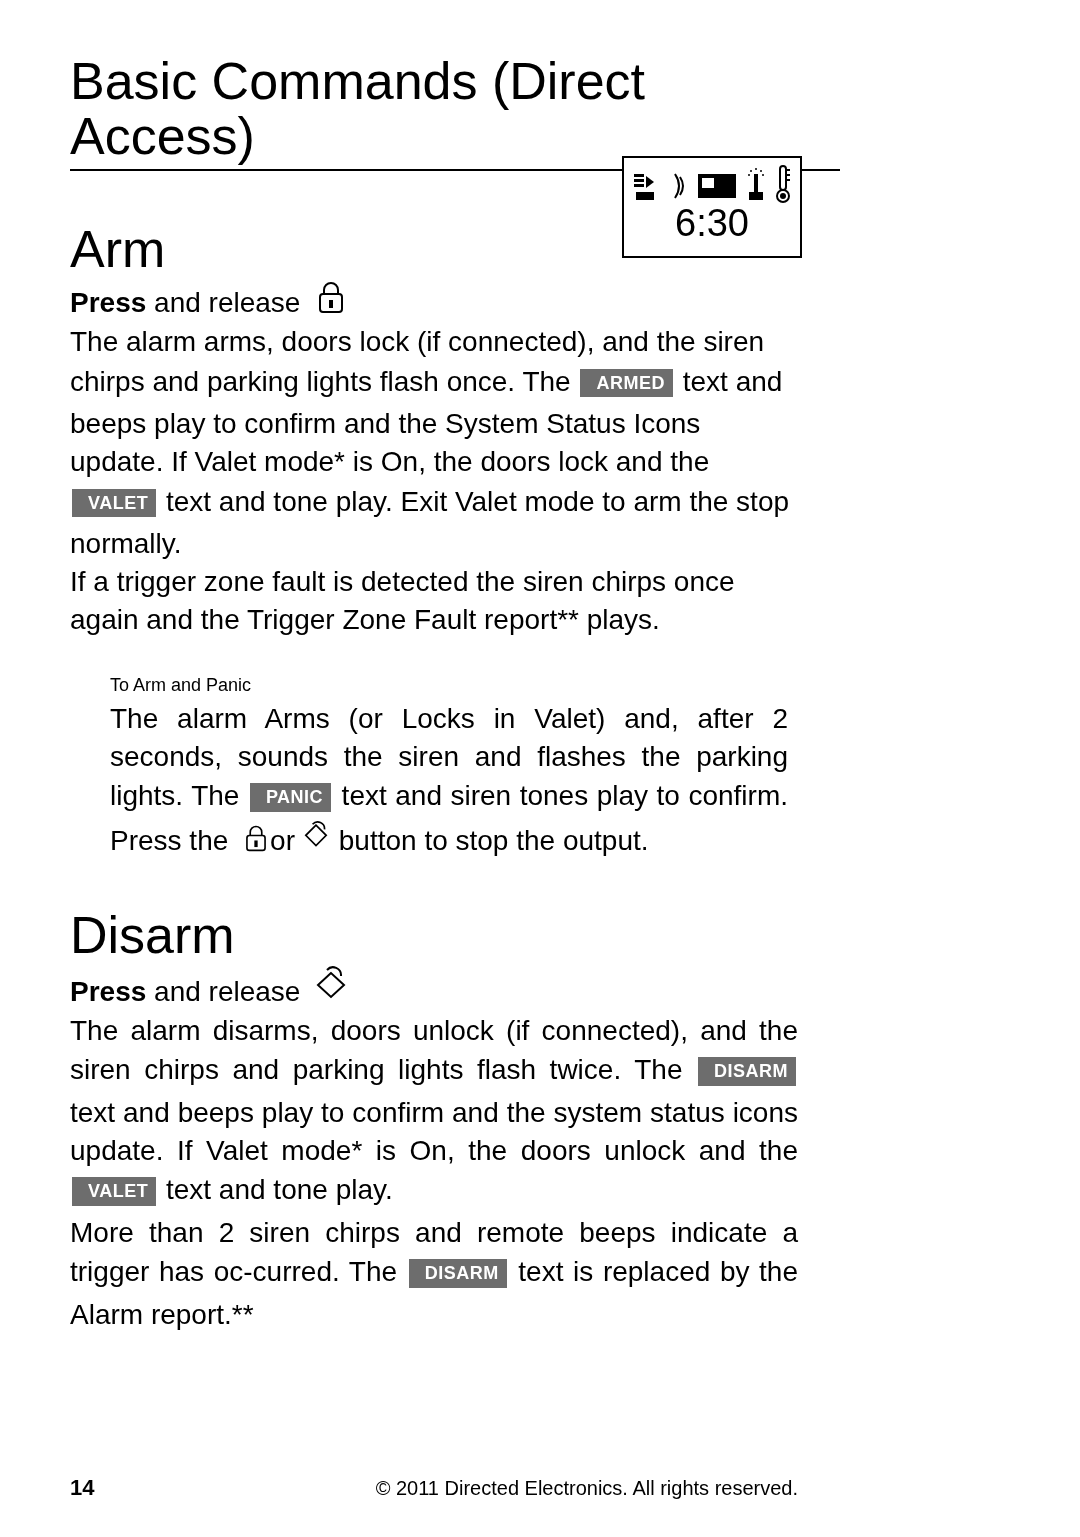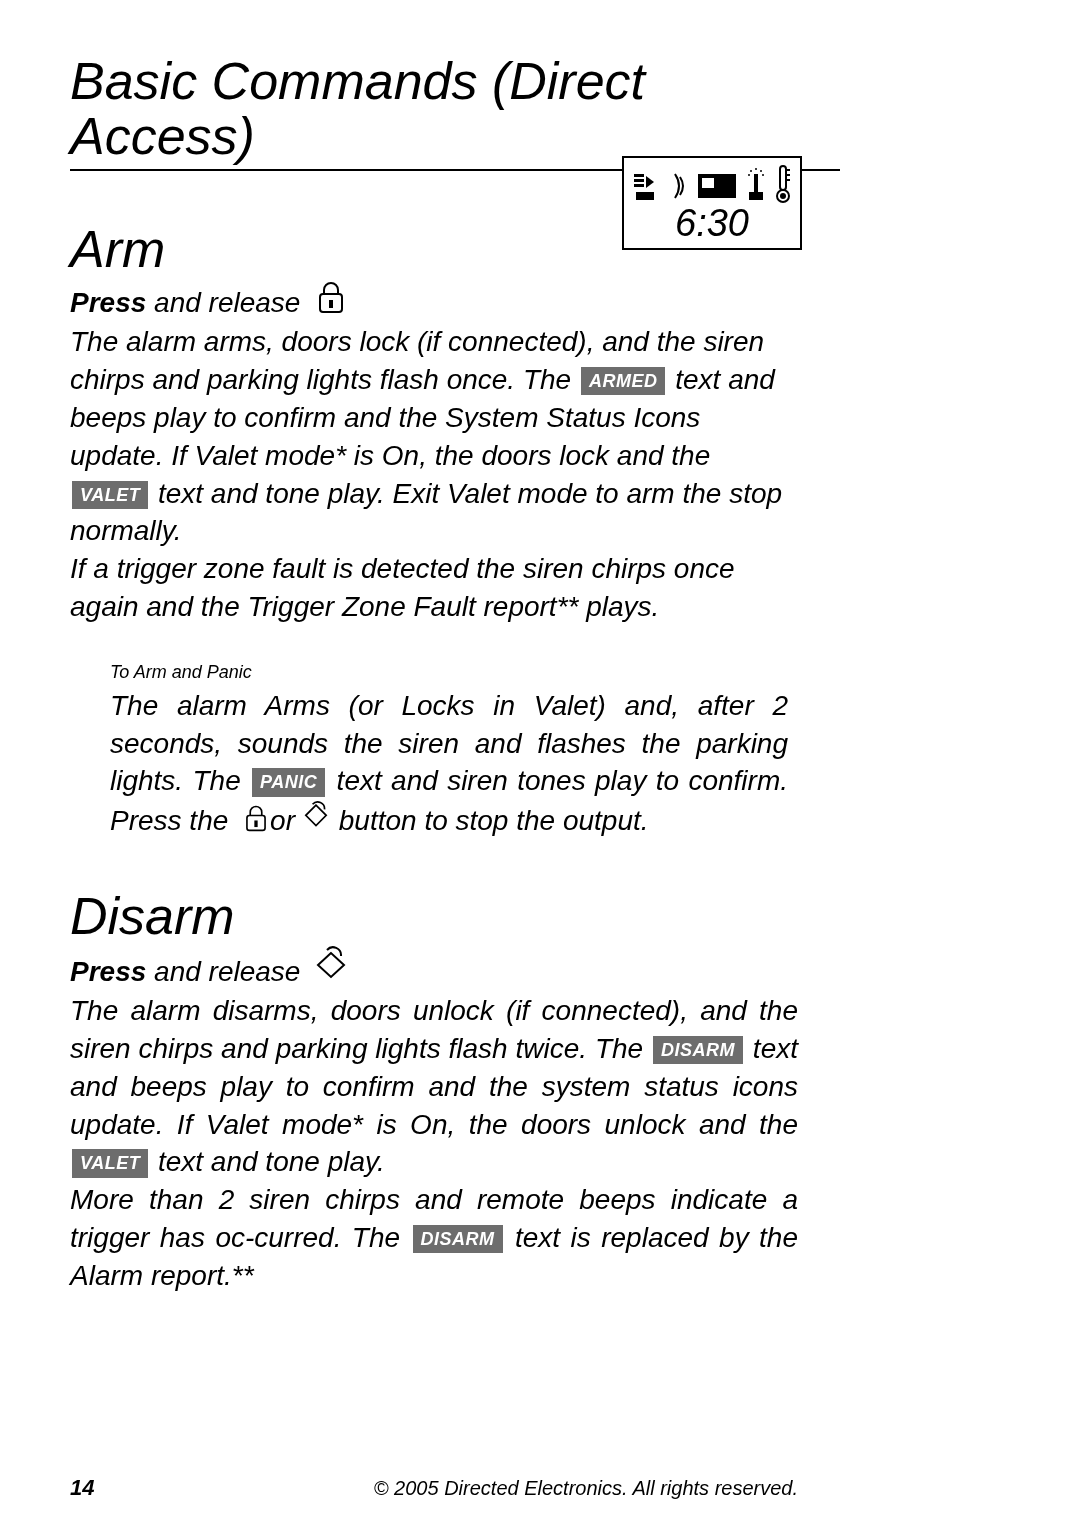--- a/index.html
+++ b/index.html
@@ -11,21 +11,20 @@
     background: #fff;
     font-family: "Futura", "Trebuchet MS", Arial, sans-serif;
     color: #000;
   }
   .page {
     box-sizing: border-box;
     width: 868px;
     height: 1537px;
     padding: 54px 70px 40px 70px;
     position: relative;
-    font-style: italic;
   }
   .title-wrap {
     border-bottom: 2px solid #000;
     padding-bottom: 2px;
     margin-bottom: 50px;
     width: 770px;
   }
   h1 {
     font-family: "Futura Condensed", "Arial Narrow", Arial, sans-serif;
     font-weight: 400;
@@ -55,24 +54,24 @@
     font-weight: 300;
   }
   .block { margin-top: 36px; }
   .badge {
     display: inline-block;
     background: #6d6d6d;
     color: #fff;
     font-family: Arial, Helvetica, sans-serif;
     font-weight: 700;
     font-size: 18px;
-    padding: 2px 8px 2px 8px;
+    padding: 2px 8px 2px 16px;
     letter-spacing: 0.5px;
     vertical-align: 2px;
-    margin: 0 2px;
+    margin: 8px 2px;
   }
   .lock-icon, .unlock-icon {
     display: inline-block;
     vertical-align: -4px;
     margin-left: 6px;
   }
   .indent {
     margin-left: 40px;
     margin-right: 10px;
   }
@@ -97,21 +96,21 @@
     align-items: flex-end;
     justify-content: space-between;
     height: 42px;
     padding: 0 2px;
   }
   .remote-time {
     font-family: Arial, Helvetica, sans-serif;
     font-size: 38px;
     text-align: center;
     line-height: 1.05;
-    padding-bottom: 4px;
+    padding-bottom: 12px;
   }
   .footer {
     position: absolute;
     bottom: 36px;
     left: 70px;
     right: 70px;
     display: flex;
     justify-content: space-between;
     align-items: center;
     font-size: 20px;
@@ -237,16 +236,16 @@
       <span>The alarm disarms, doors unlock (if connected), and the siren chirps and parking lights flash twice. The </span><span class="badge">DISARM</span><span> text and beeps play to confirm and the system status icons update. If Valet mode* is On, the doors unlock and the </span><span class="badge">VALET</span><span> text and tone play.</span>
     </p>
 
     <p class="body block justify">
       <span>More than 2 siren chirps and remote beeps indicate a trigger has oc-curred. The </span><span class="badge">DISARM</span><span> text is replaced by the Alarm report.**</span>
     </p>
   </div>
 
   <div class="footer">
     <span class="pagenum">14</span>
-    <span class="copyright">© 2005 Directed Electronics. All rights reserved.</span>
+    <span class="copyright">© 2011 Directed Electronics. All rights reserved.</span>
   </div>
 
 </div>
 
 </body></html>

